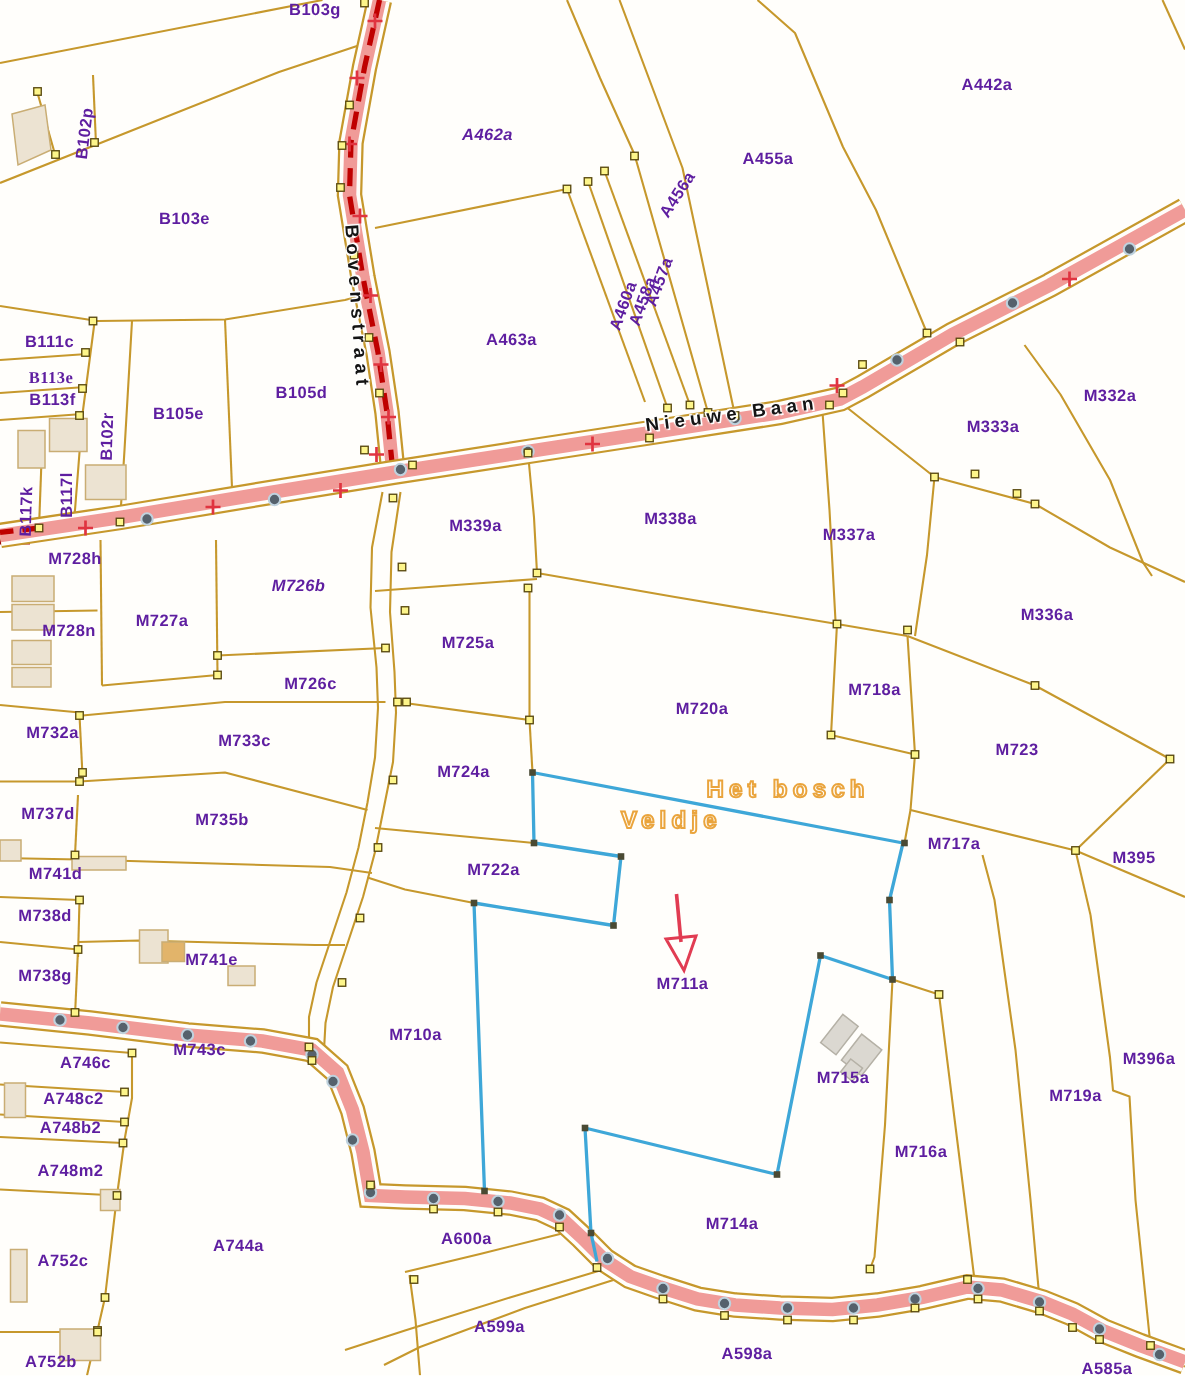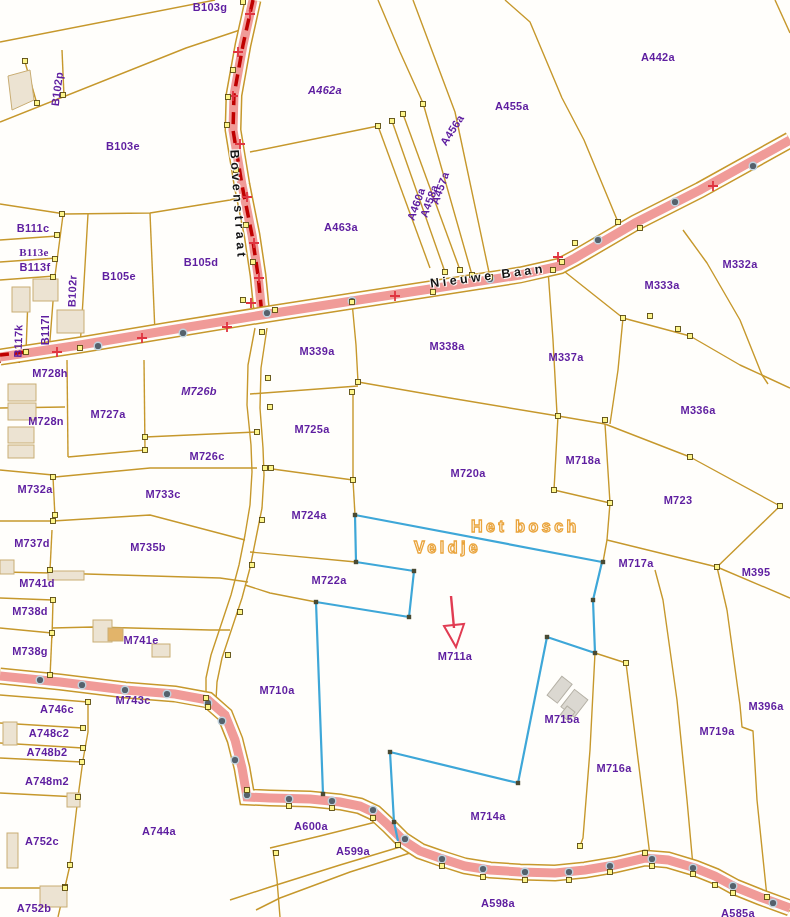--- a/index.html
+++ b/index.html
@@ -371,19 +371,19 @@
       <span class="plabel" style="left: 562px; top: 719px;">M715a</span>
       <span class="plabel" style="left: 49px; top: 733px;">A748c2</span>
       <span class="plabel" style="left: 766px; top: 706px; text-align: right;">M396a</span>
       <span class="plabel" style="left: 47px; top: 752px;">A748b2</span>
       <span class="plabel" style="left: 717px; top: 731px;">M719a</span>
       <span class="plabel" style="left: 47px; top: 781px;">A748m2</span>
       <span class="plabel" style="left: 614px; top: 768px;">M716a</span>
       <span class="plabel" style="left: 42px; top: 841px;">A752c</span>
       <span class="plabel" style="left: 159px; top: 831px;">A744a</span>
       <span class="plabel" style="left: 311px; top: 826px;">A600a</span>
-      <span class="plabel" style="left: 333px; top: 851px; margin-left: 20px;">A599a</span>
+      <span class="plabel" style="left: 333px; top: 885px;">A599a</span>
       <span class="plabel" style="left: 488px; top: 816px;">M714a</span>
       <span class="plabel" style="left: 498px; top: 903px;">A598a</span>
       <span class="plabel" style="left: 34px; top: 908px;">A752b</span>
       <span class="plabel" style="left: 738px; top: 913px;">A585a</span>
     </div>
 </div>
 
 </body></html>

